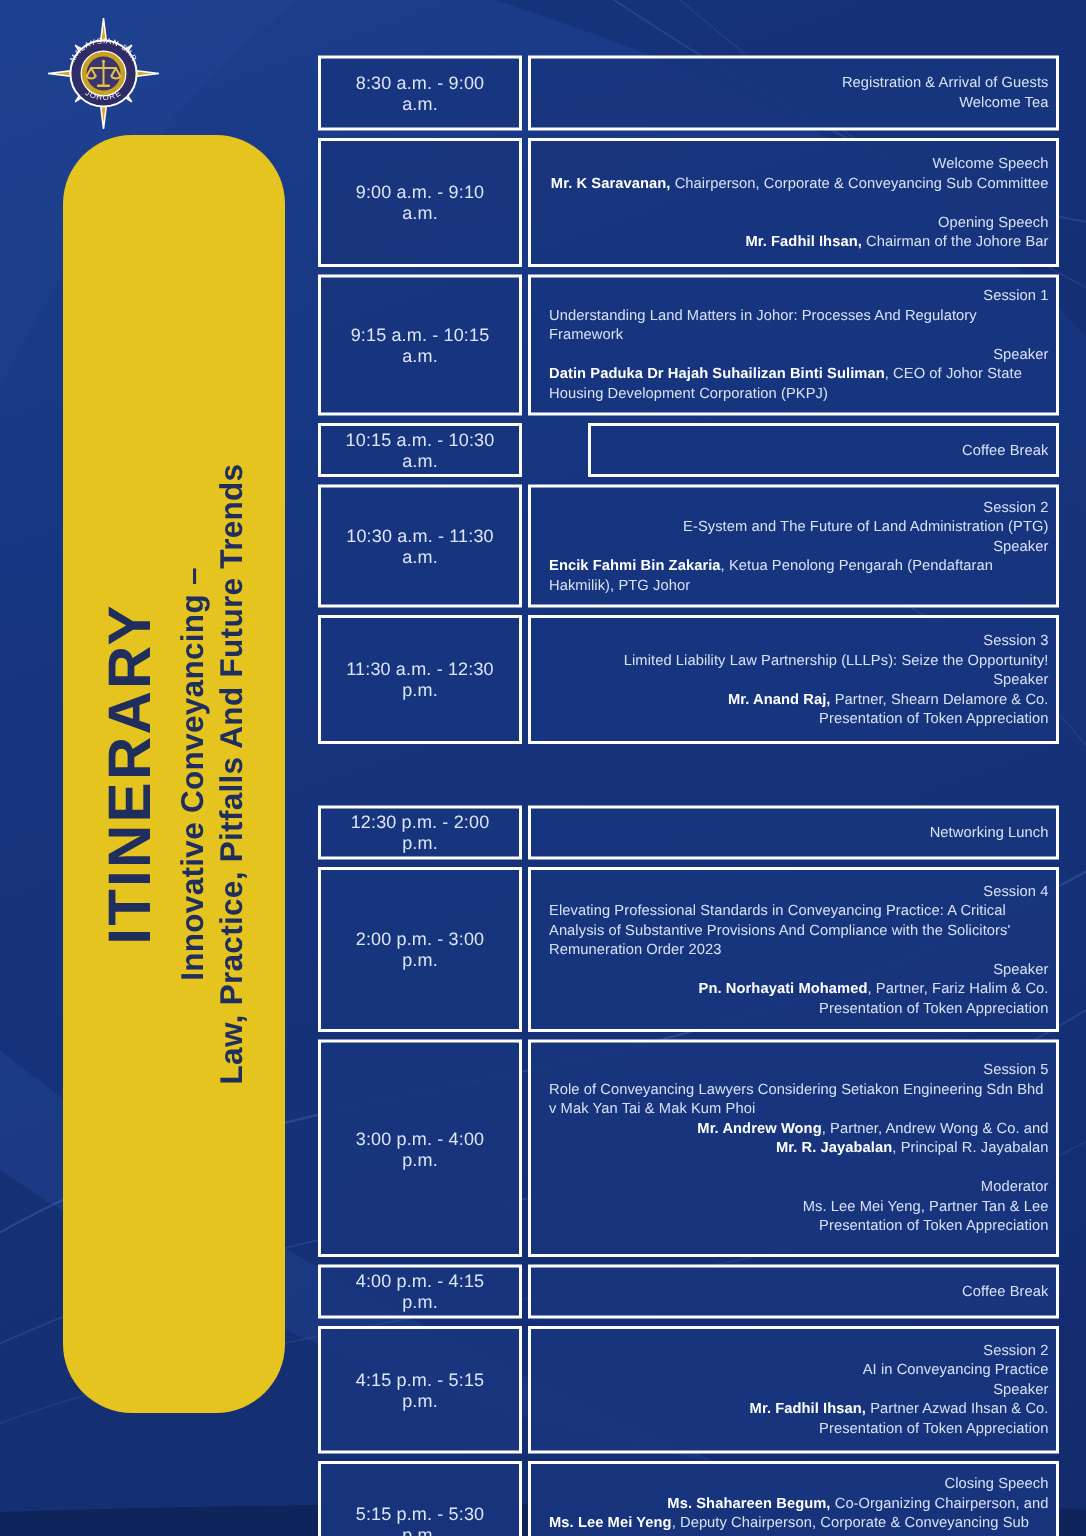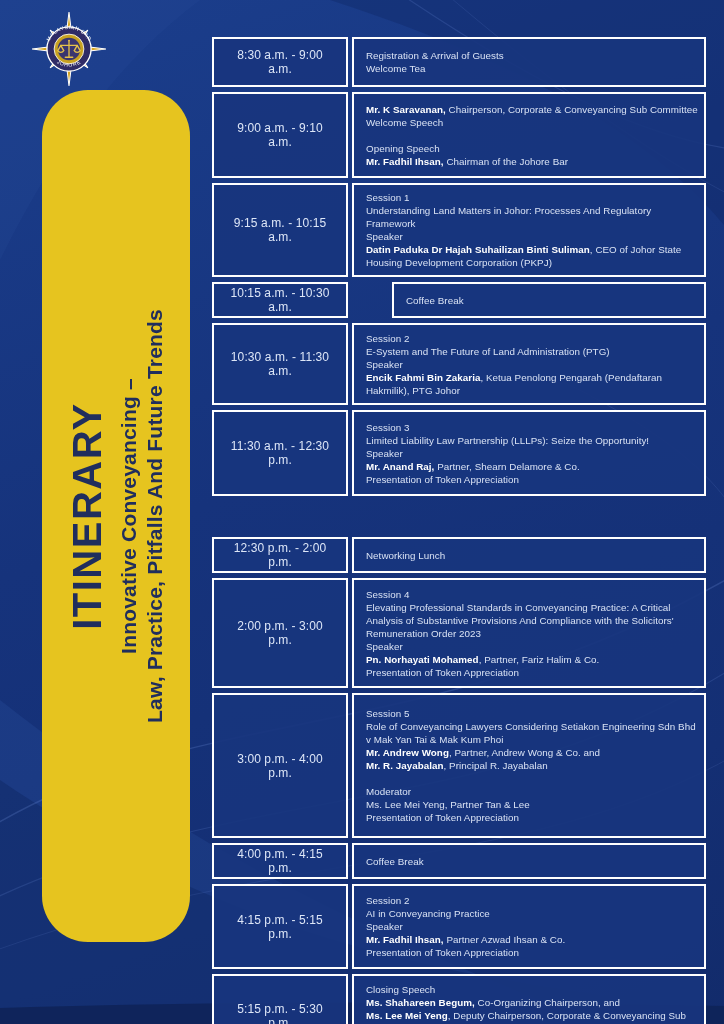--- a/index.html
+++ b/index.html
@@ -39,20 +39,21 @@
 
   
   .schedule {
     position:absolute; left:212px; top:37px; width:494px;
     display:flex; flex-direction:column; gap:5px;
   }
   .row { display:flex; gap:4px; }
   .cell {
     border:2px solid #ffffff;
     background: rgba(24,53,126,0.92);
+    align-items: flex-end;
   }
   .cell.time {
     flex:0 0 136px;
     display:flex; align-items:center; justify-content:center;
     text-align:center;
     color:#dde6f7; font-size:12px; letter-spacing:0.1px;
     padding:2px 16px;
   }
   .cell.desc {
     flex:1;
@@ -121,22 +122,22 @@
       <div class="row" style="min-height: 50px;">
         <div class="cell time">8:30 a.m. - 9:00 a.m.</div>
         <div class="cell desc">
           <div class="line"><span>Registration &amp; Arrival of Guests</span></div>
           <div class="line"><span>Welcome Tea</span></div>
         </div>
       </div>
       <div class="row" style="min-height: 86px;">
         <div class="cell time">9:00 a.m. - 9:10 a.m.</div>
         <div class="cell desc">
+          <div class="line"><span>Welcome Speech</span></div>
           <div class="line"><strong>Mr. K Saravanan,</strong><span> Chairperson, Corporate &amp; Conveyancing Sub Committee</span></div>
-          <div class="line"><span>Welcome Speech</span></div>
           <div class="line"></div>
           <div class="line"><span>Opening Speech</span></div>
           <div class="line"><strong>Mr. Fadhil Ihsan,</strong><span> Chairman of the Johore Bar</span></div>
         </div>
       </div>
       <div class="row" style="min-height: 81px;">
         <div class="cell time">9:15 a.m. - 10:15 a.m.</div>
         <div class="cell desc">
           <div class="line"><span>Session 1</span></div>
           <div class="line"><span>Understanding Land Matters in Johor: Processes And Regulatory Framework</span></div>

